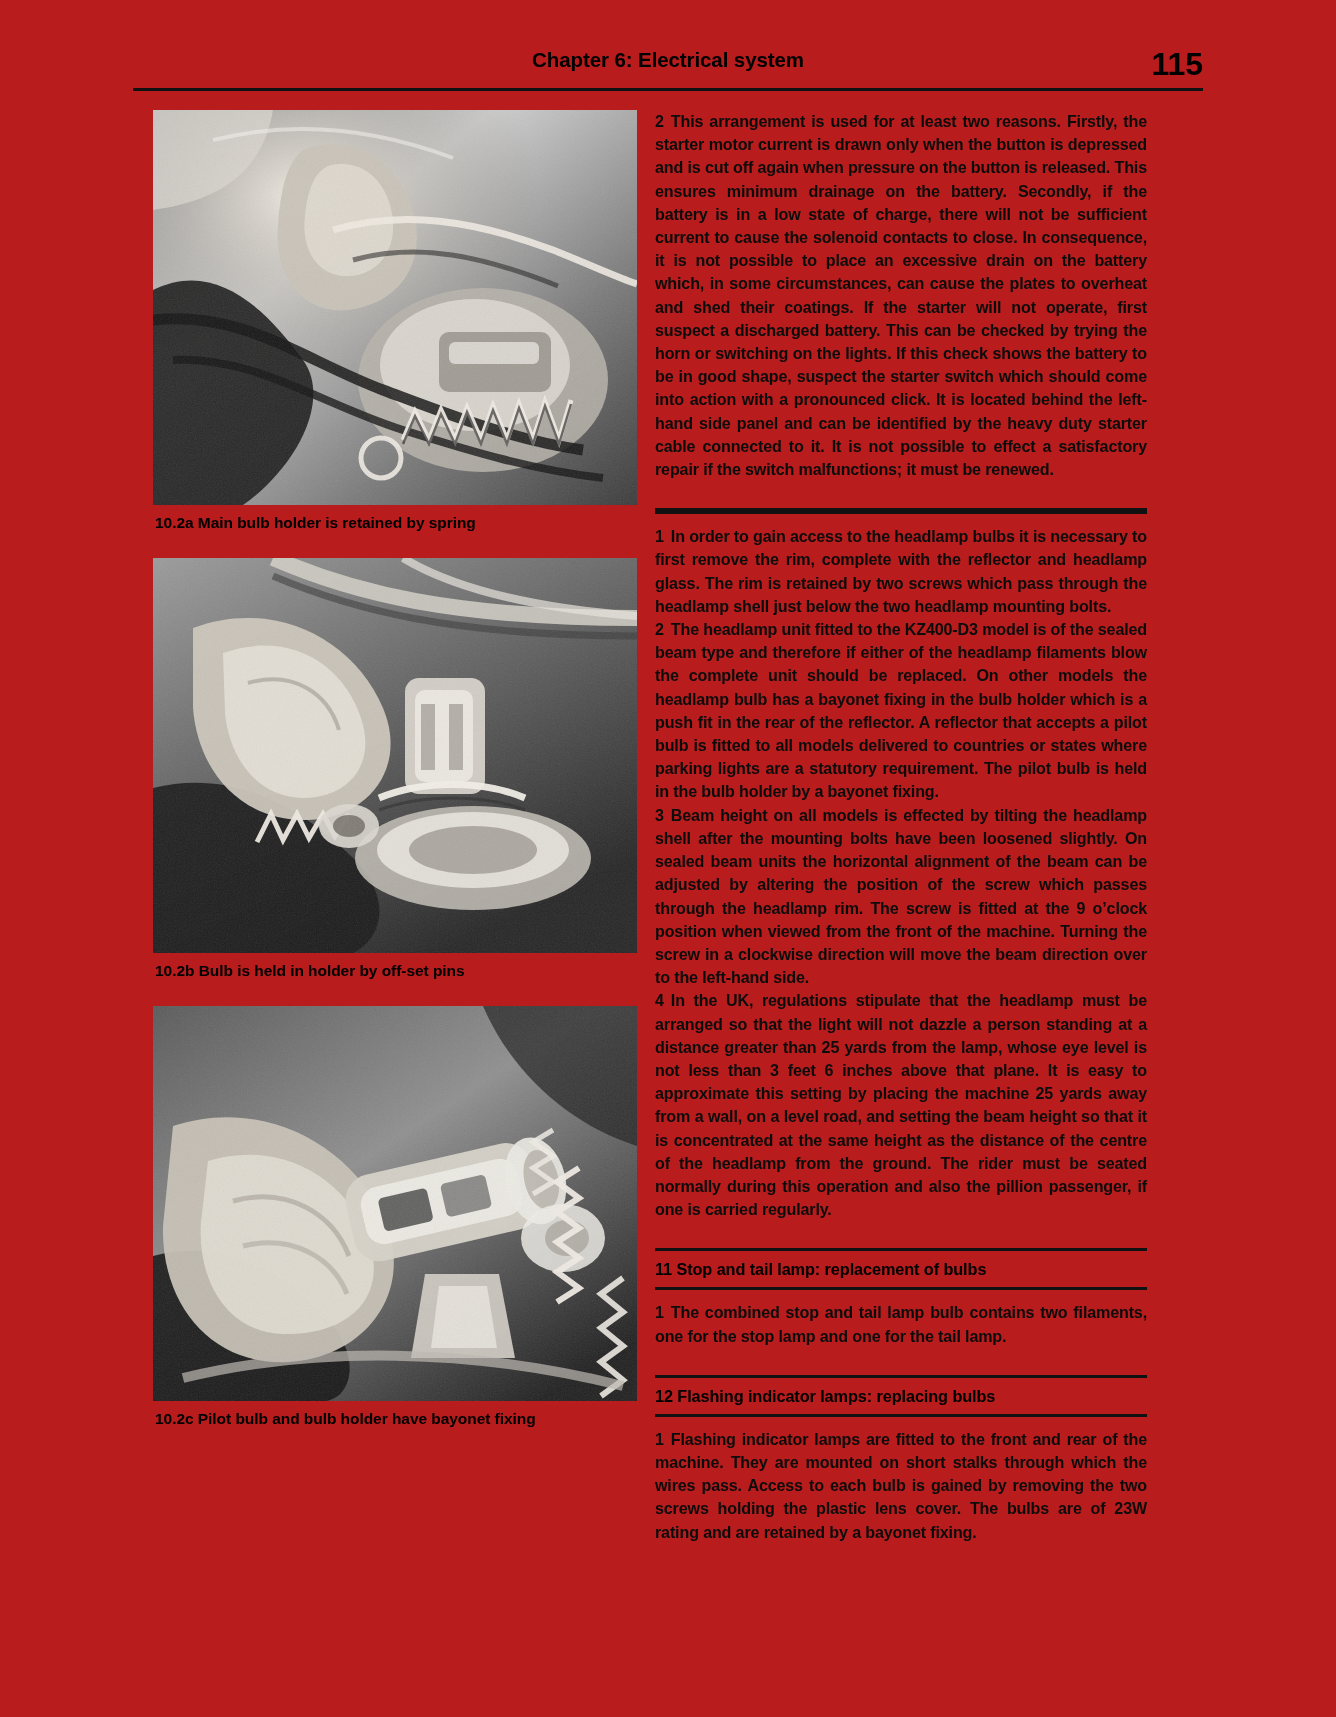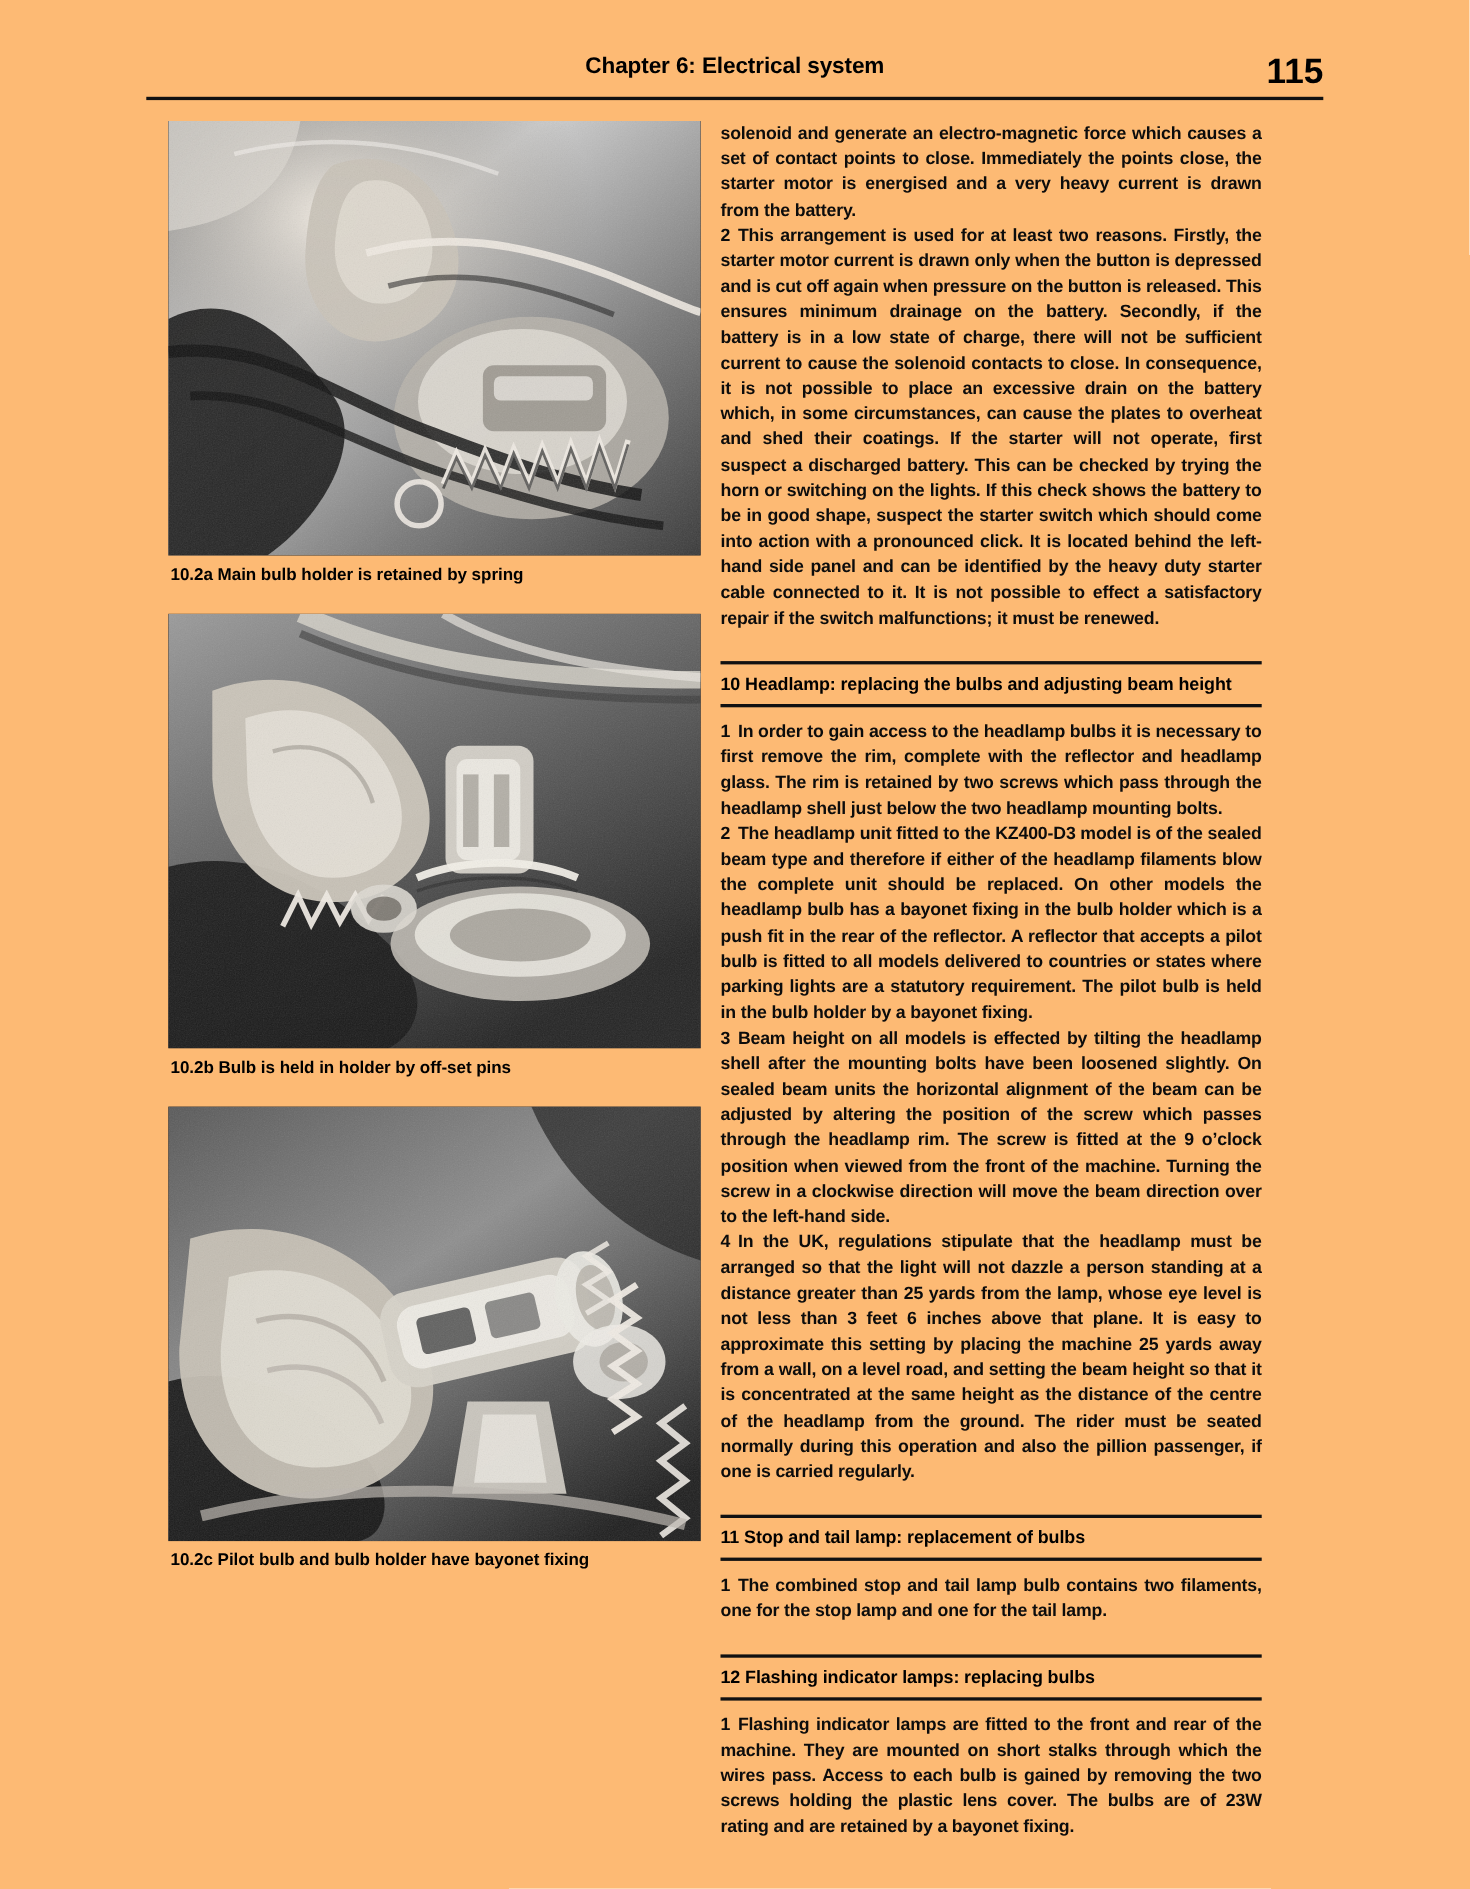--- a/index.html
+++ b/index.html
@@ -10,21 +10,21 @@
   }
   body {
     font-family: "Liberation Sans", sans-serif;
     color: #0a0a0a;
   }
   .page {
     position: relative;
     width: 1336px;
     height: 1717px;
     margin: 0 auto;
-    background: #fdba74;
+    background: #b91c1c;
     overflow: hidden;
   }
 
   
   .masthead {
     position: absolute;
     left: 133px;
     top: 48px;
     width: 1070px;
     height: 40px;
@@ -309,29 +309,25 @@
         </svg>
       </div>
       <figcaption class="caption">10.2c Pilot bulb and bulb holder have bayonet fixing</figcaption>
     </figure>
 
   </div>
 
   <div class="col-right">
 
     <p class="para">
-      <span>solenoid and generate an electro-magnetic force which causes a set of contact points to close. Immediately the points close, the starter motor is energised and a very heavy current is drawn from the battery.</span>
-    </p>
-    <p class="para">
       <span class="num">2</span><span>This arrangement is used for at least two reasons. Firstly, the starter motor current is drawn only when the button is depressed and is cut off again when pressure on the button is released. This ensures minimum drainage on the battery. Secondly, if the battery is in a low state of charge, there will not be sufficient current to cause the solenoid contacts to close. In consequence, it is not possible to place an excessive drain on the battery which, in some circumstances, can cause the plates to overheat and shed their coatings. If the starter will not operate, first suspect a discharged battery. This can be checked by trying the horn or switching on the lights. If this check shows the battery to be in good shape, suspect the starter switch which should come into action with a pronounced click. It is located behind the left-hand side panel and can be identified by the heavy duty starter cable connected to it. It is not possible to effect a satisfactory repair if the switch malfunctions; it must be renewed.</span>
     </p>
 
     <div class="section">
       <div class="rule-top"></div>
-      <div class="section-heading">10 Headlamp: replacing the bulbs and adjusting beam height</div>
       <div class="rule-bottom"></div>
       <div class="section-body">
         <p class="para">
           <span class="num">1</span><span>In order to gain access to the headlamp bulbs it is necessary to first remove the rim, complete with the reflector and headlamp glass. The rim is retained by two screws which pass through the headlamp shell just below the two headlamp mounting bolts.</span>
         </p>
         <p class="para">
           <span class="num">2</span><span>The headlamp unit fitted to the KZ400-D3 model is of the sealed beam type and therefore if either of the headlamp filaments blow the complete unit should be replaced. On other models the headlamp bulb has a bayonet fixing in the bulb holder which is a push fit in the rear of the reflector. A reflector that accepts a pilot bulb is fitted to all models delivered to countries or states where parking lights are a statutory requirement. The pilot bulb is held in the bulb holder by a bayonet fixing.</span>
         </p>
         <p class="para">
           <span class="num">3</span><span>Beam height on all models is effected by tilting the headlamp shell after the mounting bolts have been loosened slightly. On sealed beam units the horizontal alignment of the beam can be adjusted by altering the position of the screw which passes through the headlamp rim. The screw is fitted at the 9 o’clock position when viewed from the front of the machine. Turning the screw in a clockwise direction will move the beam direction over to the left-hand side.</span>

